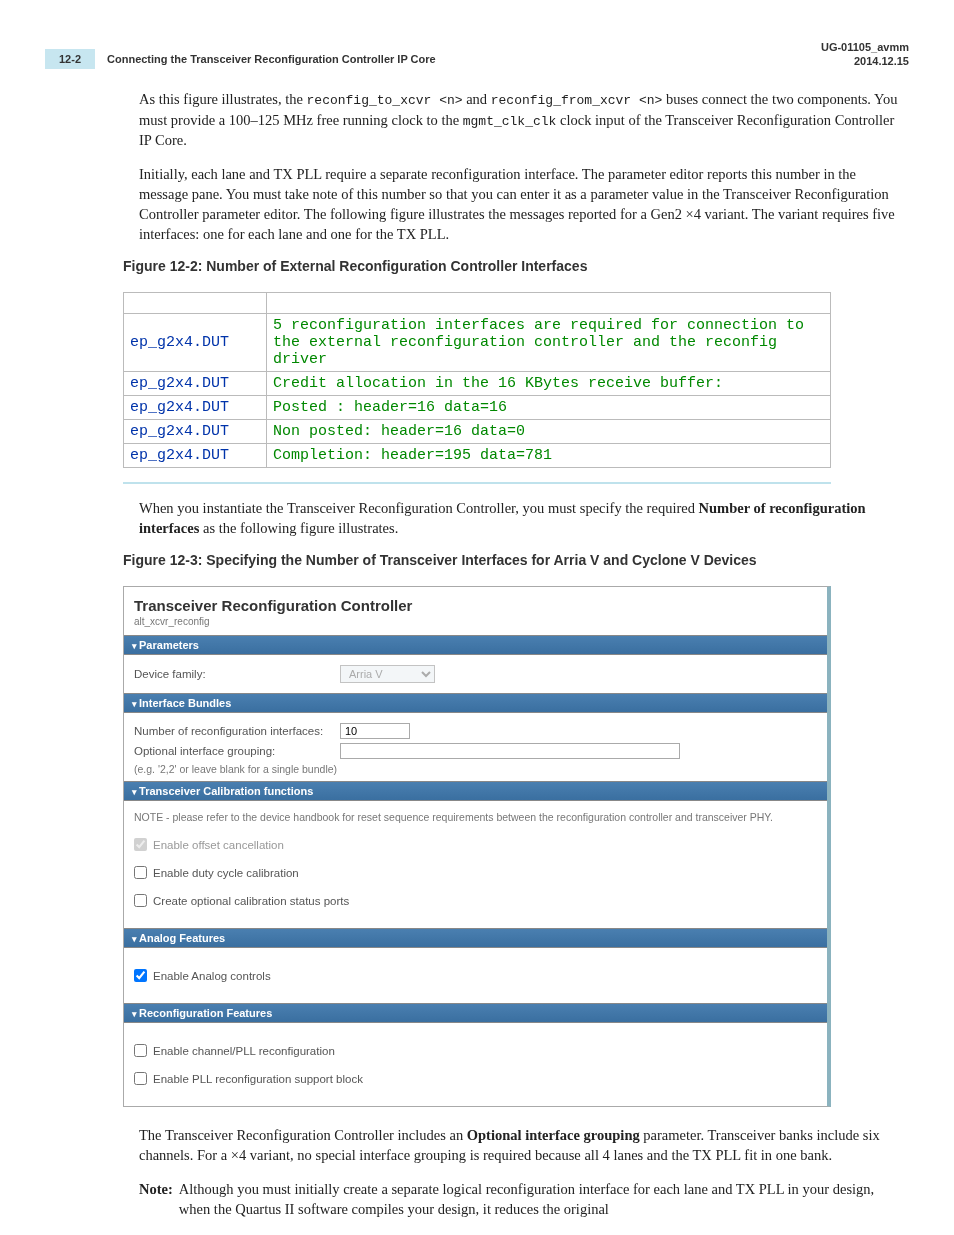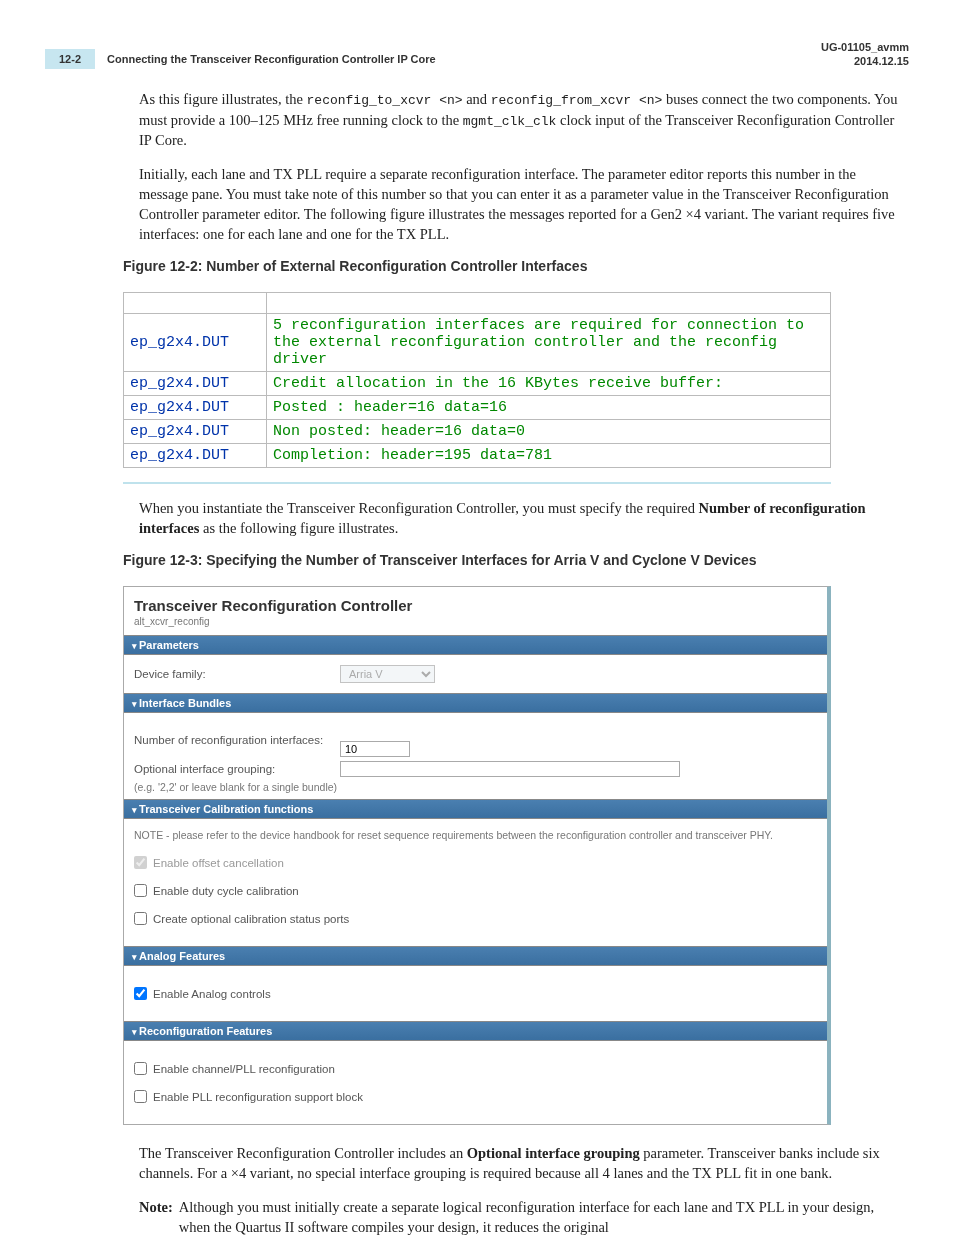--- a/index.html
+++ b/index.html
@@ -250,21 +250,21 @@
         <select disabled="">
           <option>Arria V</option>
         </select>
       </div>
     </div>
 
     <div class="panel-section-header">Interface Bundles</div>
     <div class="panel-body">
       <div class="form-row">
         <label>Number of reconfiguration interfaces:</label>
-        <input type="text" style="width: 60px; margin-top: 18px;" value="10">
+        <input type="text" style="width: 60px;" value="10">
       </div>
       <div class="form-row">
         <label>Optional interface grouping:</label>
         <input type="text" style="width: 330px;" value="">
       </div>
       <div class="hint">(e.g. '2,2' or leave blank for a single bundle)</div>
     </div>
 
     <div class="panel-section-header">Transceiver Calibration functions</div>
     <div class="panel-body">

